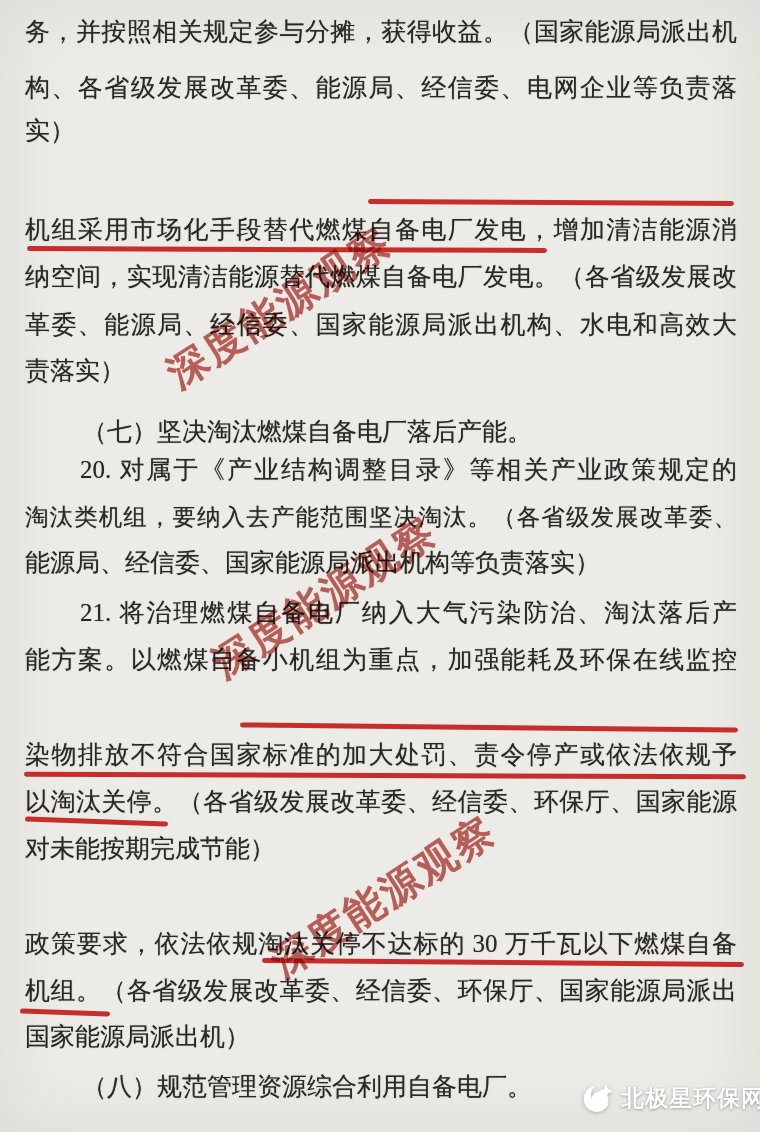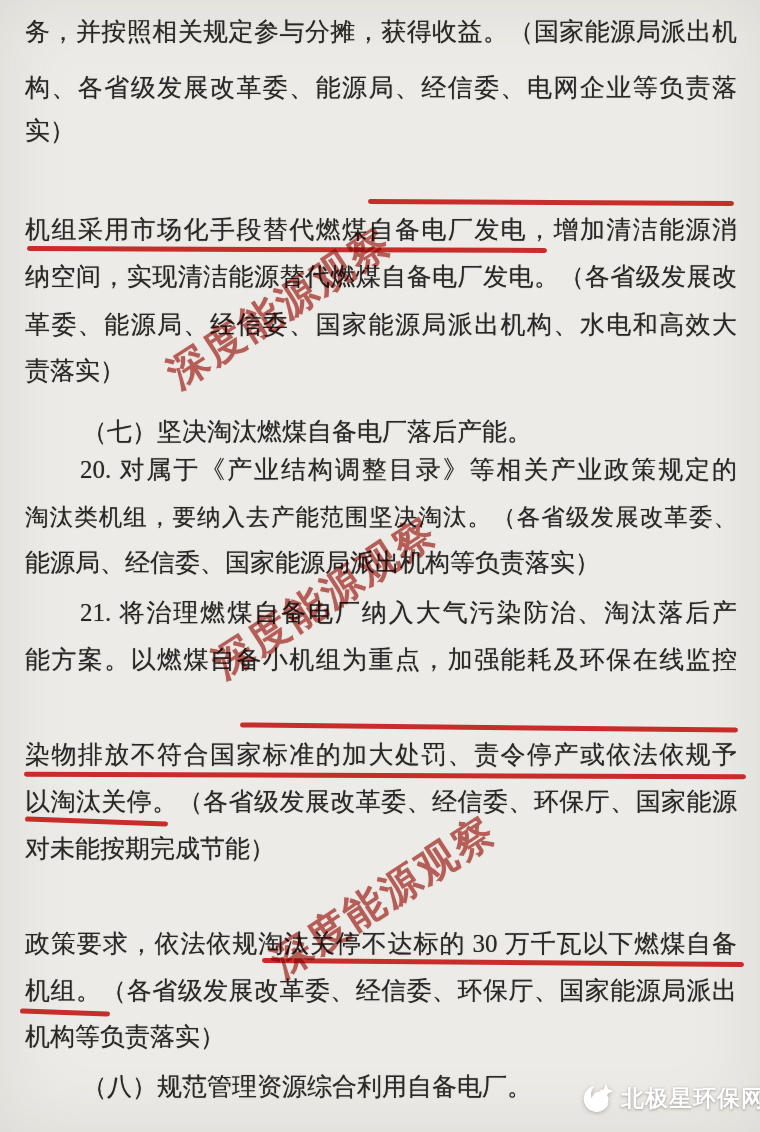--- a/index.html
+++ b/index.html
@@ -101,21 +101,21 @@
   <div class="line j i" style="top:450px">20.  对属于《产业结构调整目录》等相关产业政策规定的</div>
   <div class="line j tight" style="top:497px">淘汰类机组，要纳入去产能范围坚决淘汰。（各省级发展改革委、</div>
   <div class="line e" style="top:543px">能源局、经信委、国家能源局派出机构等负责落实）</div>
   <div class="line j i" style="top:593px">21.  将治理燃煤自备电厂纳入大气污染防治、淘汰落后产</div>
   <div class="line j" style="top:640px">能方案。以燃煤自备小机组为重点，加强能耗及环保在线监控</div>
   <div class="line j" style="top:735px">染物排放不符合国家标准的加大处罚、责令停产或依法依规予</div>
   <div class="line j" style="top:782px">以淘汰关停。（各省级发展改革委、经信委、环保厅、国家能源</div>
   <div class="line e" style="top:829px">对未能按期完成节能）</div>
   <div class="line j" style="top:924px">政策要求，依法依规淘汰关停不达标的 30 万千瓦以下燃煤自备</div>
   <div class="line j" style="top:971px">机组。（各省级发展改革委、经信委、环保厅、国家能源局派出</div>
-  <div class="line e" style="top:1017px">机构等负责落实）</div>
+  <div class="line e" style="top:1017px">国家能源局派出机）</div>
   <div class="line e h" style="top:1067px">（八）规范管理资源综合利用自备电厂。</div>
 
   <div class="ul" style="left:368px; top:200px; width:366px; transform:rotate(0.3deg)"></div>
   <div class="ul" style="left:27px;  top:247px; width:520px; transform:rotate(0.2deg)"></div>
   <div class="ul" style="left:240px; top:725px; width:498px; transform:rotate(0.6deg)"></div>
   <div class="ul" style="left:24px;  top:773px; width:722px; transform:rotate(0.2deg)"></div>
   <div class="ul" style="left:25px;  top:819px; width:143px; transform:rotate(2deg)"></div>
   <div class="ul" style="left:262px; top:960px; width:482px; transform:rotate(0.5deg)"></div>
   <div class="ul" style="left:20px;  top:1010px; width:90px; transform:rotate(2deg)"></div>
 

